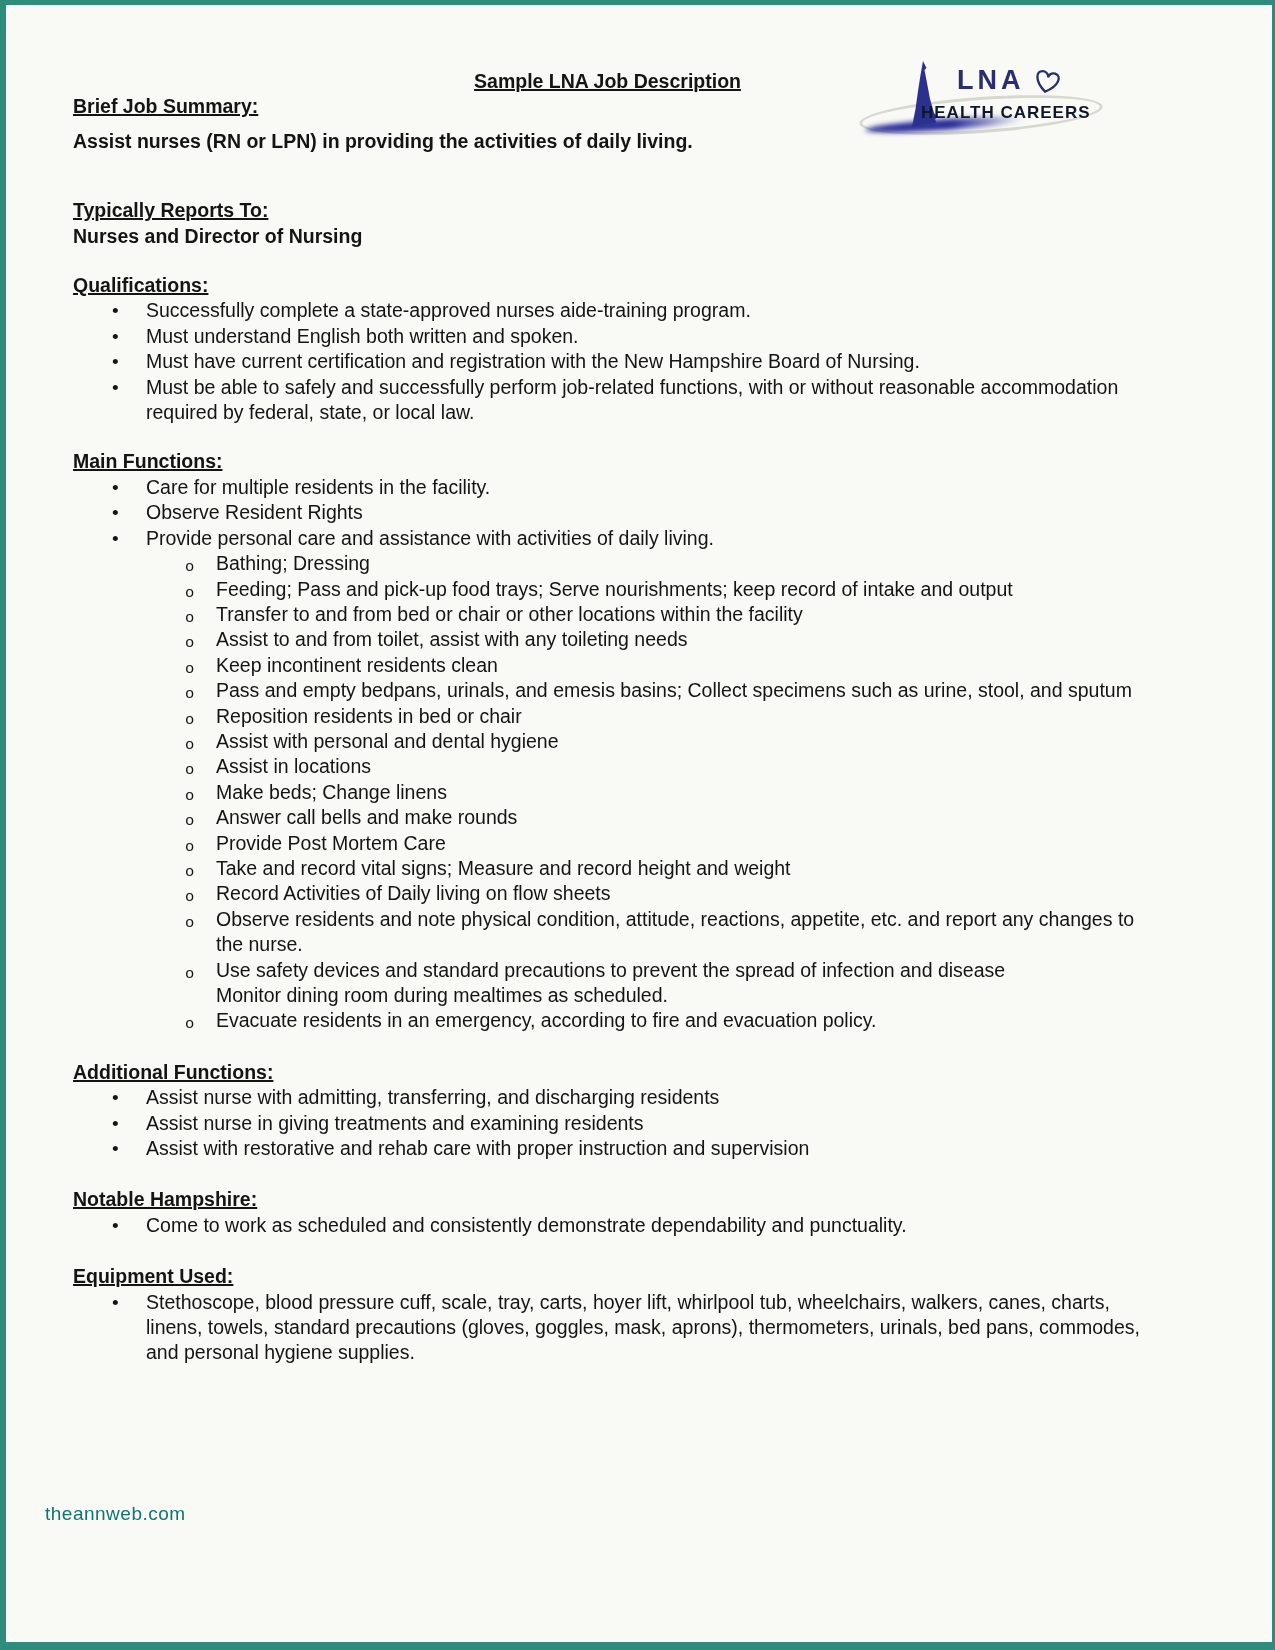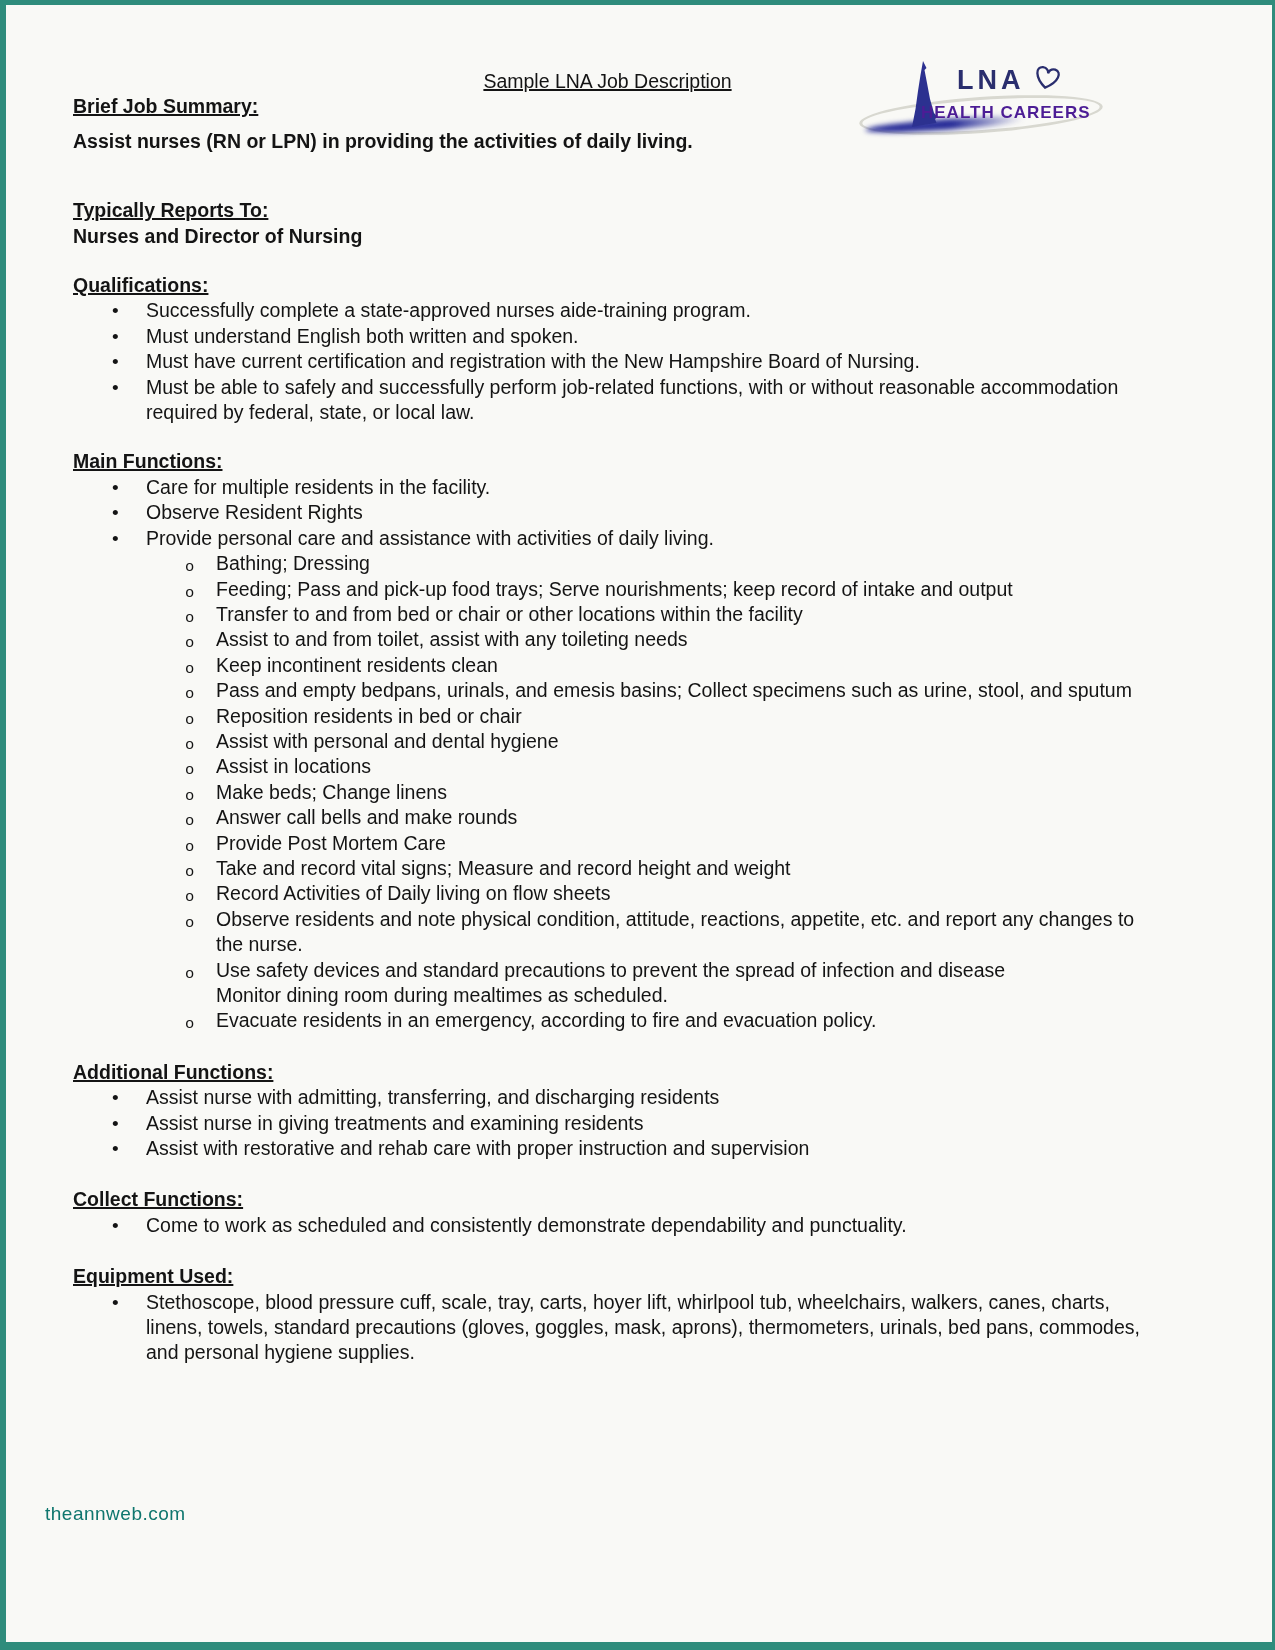--- a/index.html
+++ b/index.html
@@ -18,21 +18,21 @@
     border-width: 5px 3px 8px 6px;
     color: #141414;
     overflow: hidden;
   }
   .content {
     padding: 64px 112px 0 67px;
     font-size: 19.5px;
     line-height: 25.4px;
   }
   .title {
-    font-weight: normal;
+    font-weight: bold;
     text-decoration: underline;
     text-decoration-thickness: 2px;
     text-align: center;
     padding-right: 18px;
   }
   .h {
     font-weight: bold;
     text-decoration: underline;
     text-decoration-thickness: 2px;
   }
@@ -80,32 +80,32 @@
     width: 160px; height: 11px;
     background: linear-gradient(to right, #2a2f99 55%, rgba(42,47,153,0));
     border-radius: 50%;
     filter: blur(2.5px);
     transform: rotate(-4deg);
     z-index: 0;
   }
   .nh { position: absolute; left: 50px; top: 4px; z-index: 1; }
   .lna-row {
     position: absolute; left: 98px; top: 8px;
-    display: flex; align-items: flex-start; gap: 7px;
+    display: flex; align-items: flex-end; gap: 7px;
     z-index: 2;
   }
   .lna-text {
     font-size: 27px; font-weight: bold;
     letter-spacing: 4px; color: #2a2e6e;
   }
   .heart { transform: rotate(12deg); }
   .hc-text {
     position: absolute; left: 62px; top: 46px;
     font-size: 17px; font-weight: bold;
-    letter-spacing: 1px; color: #4c1d95;
+    letter-spacing: 1px; color: #0f172a;
     white-space: nowrap;
     z-index: 2;
   }
 </style>
 </head>
 <body>
 
 <div class="page">
 
   <div class="logo">
@@ -171,21 +171,21 @@
     </div>
 
     <div class="sec sec-additional">
       <div class="h">Additional Functions:</div>
       <div class="li1"><span class="mk1"></span><span class="t">Assist nurse with admitting, transferring, and discharging residents</span></div>
       <div class="li1"><span class="mk1"></span><span class="t">Assist nurse in giving treatments and examining residents</span></div>
       <div class="li1"><span class="mk1"></span><span class="t">Assist with restorative and rehab care with proper instruction and supervision</span></div>
     </div>
 
     <div class="sec sec-notable">
-      <div class="h">Collect Functions:</div>
+      <div class="h">Notable Hampshire:</div>
       <div class="li1"><span class="mk1"></span><span class="t">Come to work as scheduled and consistently demonstrate dependability and punctuality.</span></div>
     </div>
 
     <div class="sec sec-equipment">
       <div class="h">Equipment Used:</div>
       <div class="li1"><span class="mk1"></span><span class="t">Stethoscope, blood pressure cuff, scale, tray, carts, hoyer lift, whirlpool tub, wheelchairs, walkers, canes, charts, linens, towels, standard precautions (gloves, goggles, mask, aprons), thermometers, urinals, bed pans, commodes, and personal hygiene supplies.</span></div>
     </div>
 
   </div>
 

